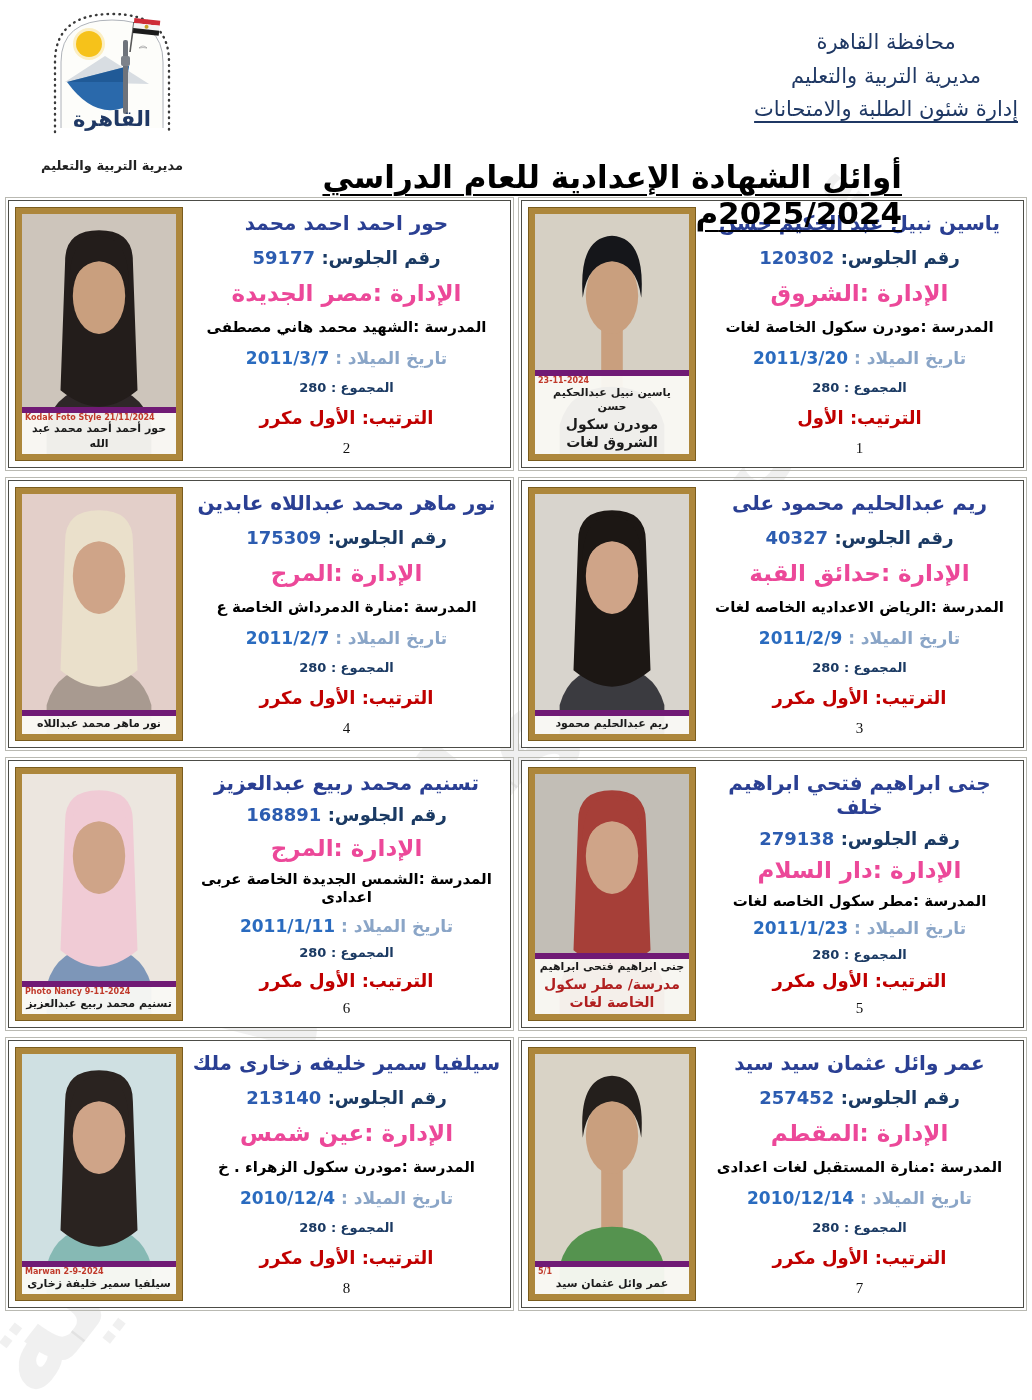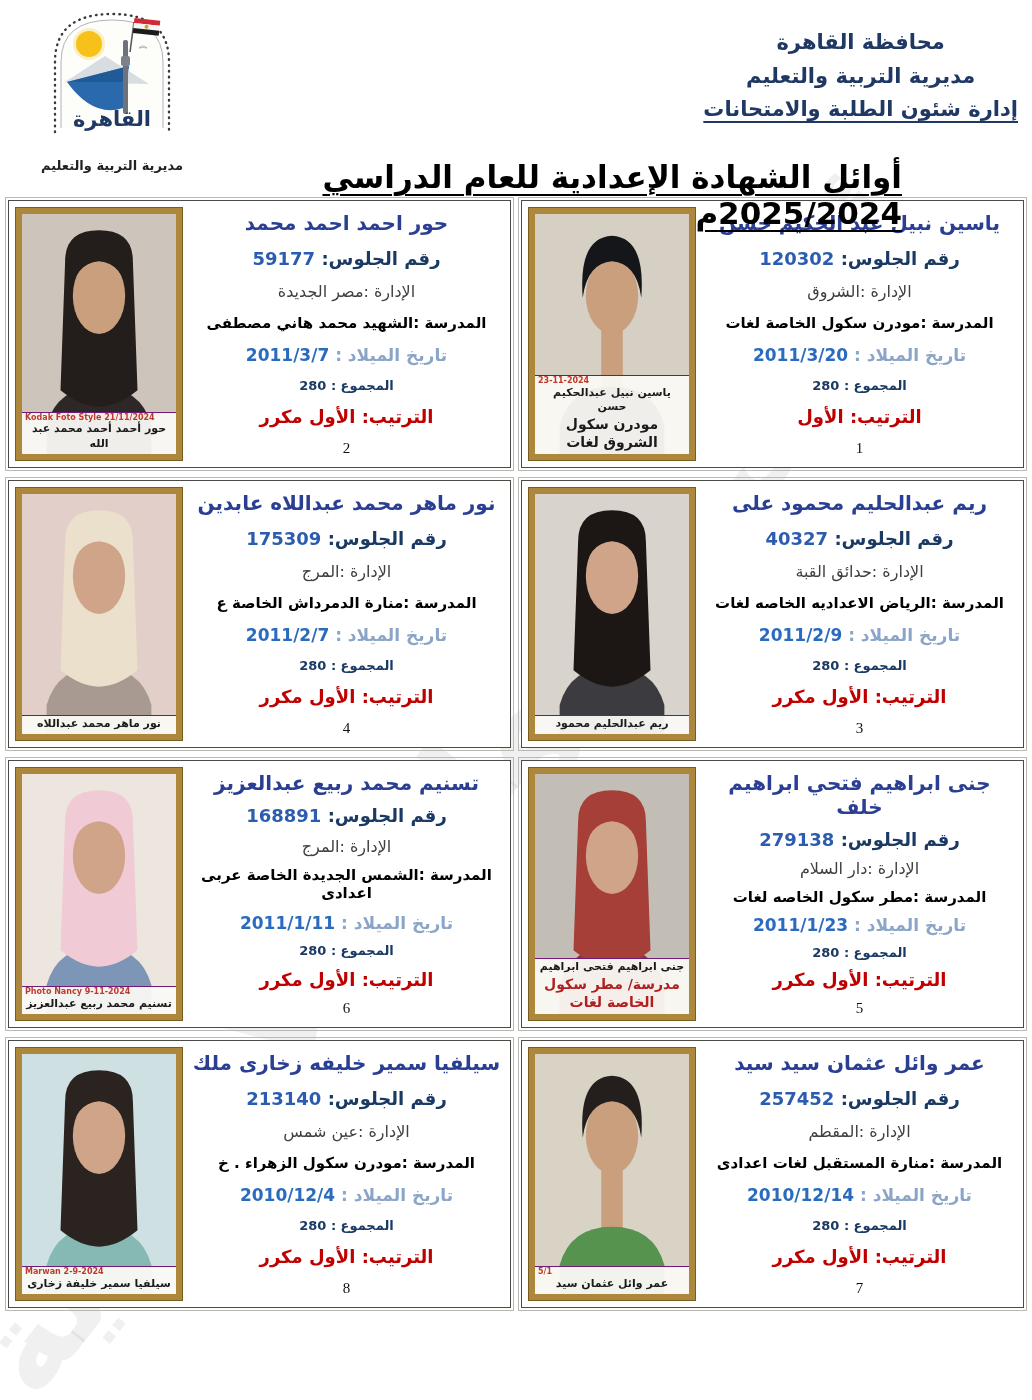--- a/index.html
+++ b/index.html
@@ -18,21 +18,21 @@
     text-align: center;
     font-size: 130px; font-weight: bold;
     color: rgba(110,110,110,0.10);
     white-space: nowrap;
     pointer-events: none;
     z-index: 0;
   }
   
   .org-block {
     position: absolute; top: 26px; right: 14px;
-    color: #1f3864; font-size: 21px; font-weight: bold;
+    color: #1f3864; font-size: 21px; font-weight: normal;
     text-align: center; line-height: 1.6; z-index: 2;
   }
   .org-line-underline { text-decoration: underline; text-underline-offset: 5px; }
   .logo { position: absolute; top: 4px; left: 26px; width: 172px; z-index: 2; text-align: center; }
   .logo svg { display:block; margin: 0 auto; }
   .page-title {
     position: absolute; top: 159px; left: 110px; right: 130px;
     text-align: right; z-index: 2;
     color: #000000; font-size: 31px; font-weight: 800;
     text-decoration: underline; text-underline-offset: 6px;
@@ -60,40 +60,40 @@
     box-shadow: 0 0 0 1px #7a5c1d, inset 0 0 0 1px #8a6a24;
     background: #ddd; overflow: hidden;
   }
   .photo-frame svg { position: absolute; inset: 0; width: 100%; height: 100%; }
   .photo-caption {
     position: absolute; bottom: 0; left: 0; right: 0;
     background: rgba(250,249,244,0.95);
     padding: 1px 3px 3px;
     text-align: center; color: #1a1a1a;
     font-size: 11px; font-weight: bold; line-height: 1.3;
-    border-top: 1px solid #701a75;
+    border-top: 6px solid #701a75;
   }
   .cap-stamp {
     direction: ltr; text-align: left;
     font-size: 8px; color: #c03a2b; font-weight: bold;
     line-height: 1.1;
   }
   .cap-line2 { font-size: 14px; }
   .cap-red { color: #b02020; }
   .cap-stamp:empty, .cap-line1:empty, .cap-line2:empty { display: none; }
   
   .info {
     flex: 1; display: flex; flex-direction: column;
     justify-content: space-between; text-align: center;
     padding: 3px 2px;
   }
   .s-name  { color: #2a3f93; font-size: 20px; font-weight: 800; }
   .s-seat  { color: #1b3a63; font-size: 18px; font-weight: bold; }
   .s-seat .val { color: #2c5cb0; }
-  .s-admin { color: #404040; font-size: 16px; font-weight: normal; }
+  .s-admin { color: #ec4899; font-size: 23px; font-weight: bold; }
   .s-school{ color: #000; font-size: 15px; font-weight: bold; }
   .s-dob   { color: #8aa5c7; font-size: 17px; font-weight: bold; }
   .s-dob .val { color: #2a6bbf; }
   .s-total { color: #1b3a63; font-size: 13px; font-weight: bold; }
   .s-rank  { color: #c00000; font-size: 18px; font-weight: bold; }
   .s-index { color: #111; font-size: 15px; font-family: "Liberation Serif", serif; }
   
   .type-boy .p-hairback { display: none; }
 </style>
 </head>

